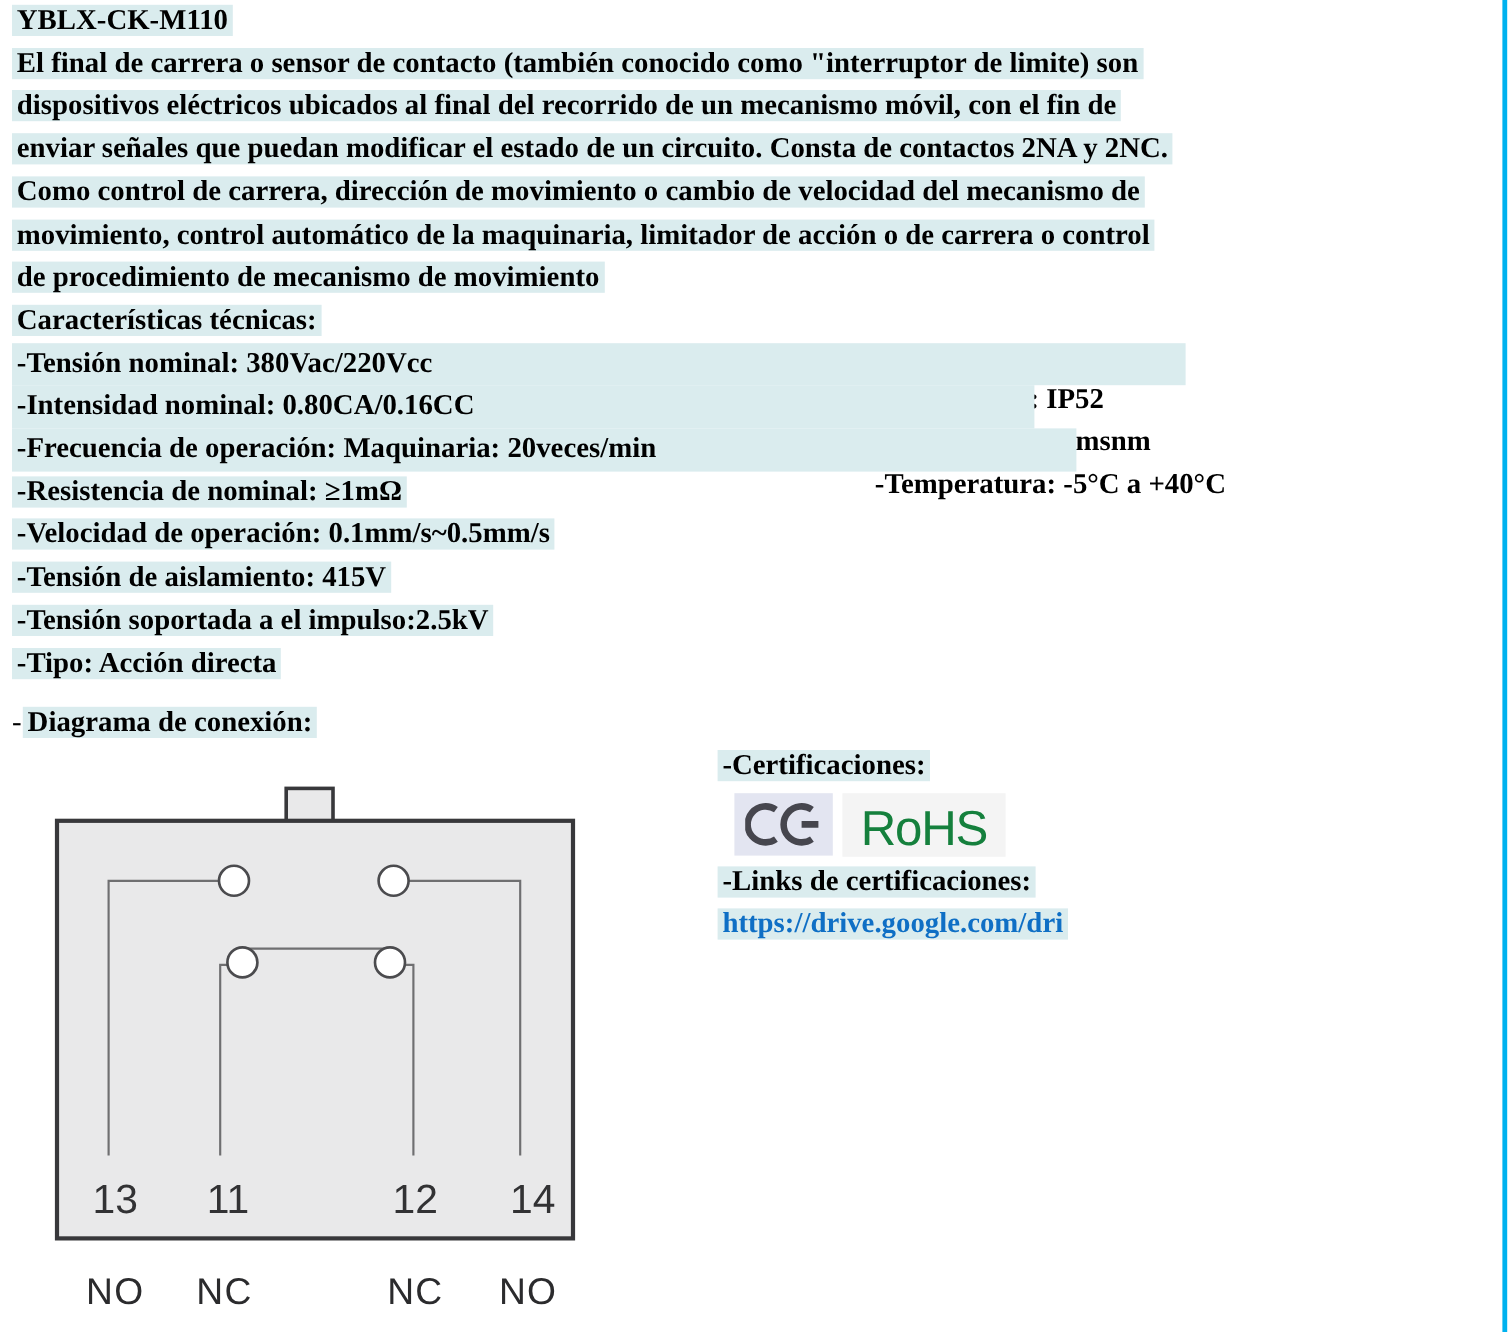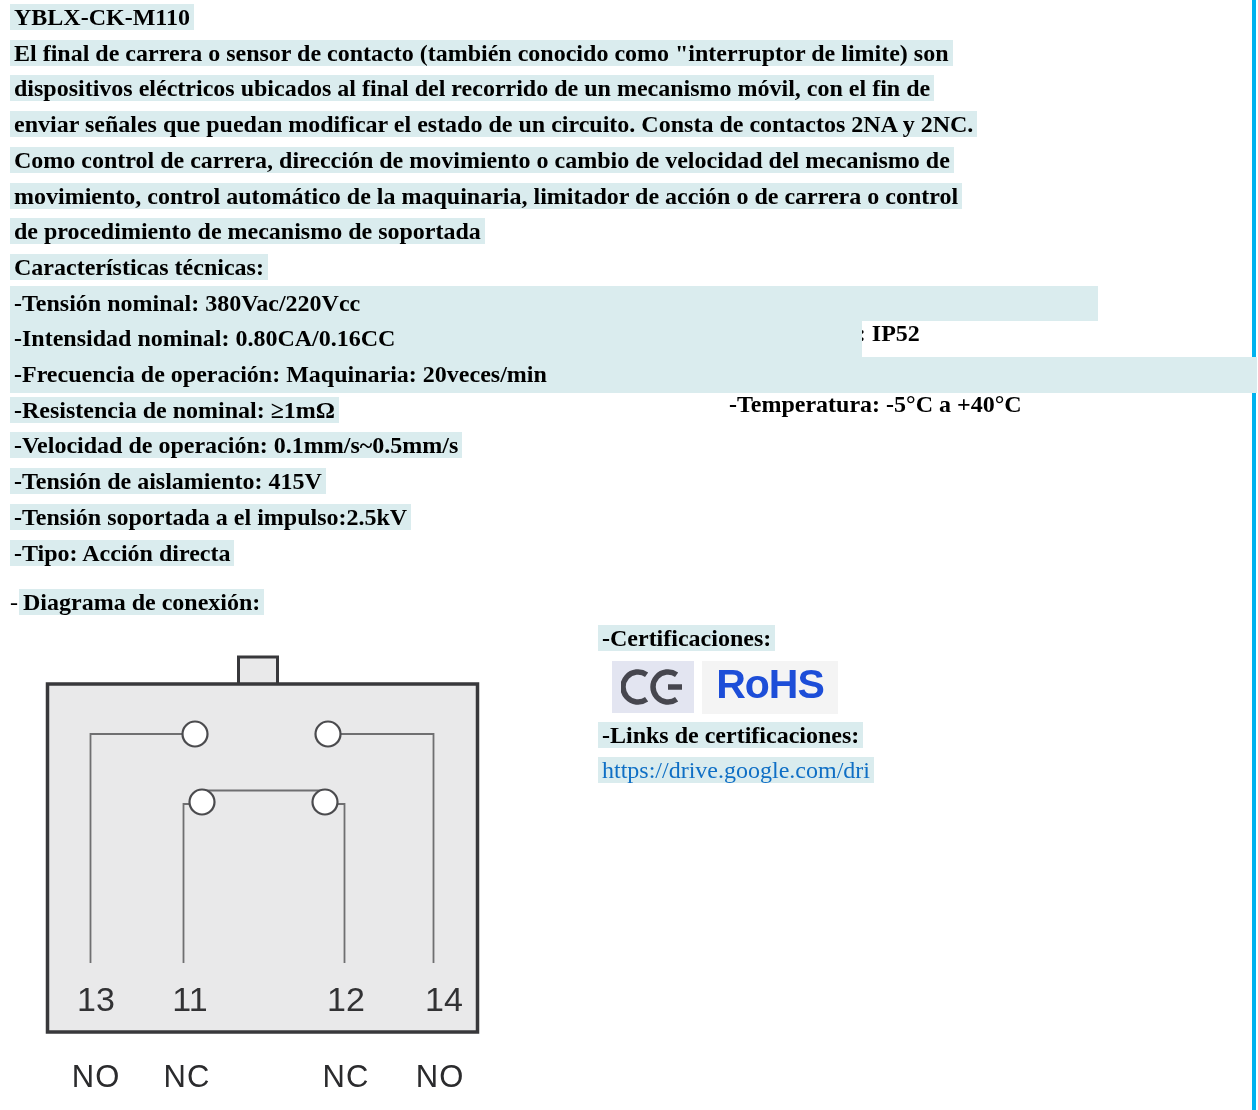--- a/index.html
+++ b/index.html
@@ -18,47 +18,47 @@
   .content {
     position:absolute; left:10px; top:0; width:1240px;
   }
   .line {
     font-size:24px; font-weight:bold; line-height:35.7px;
     white-space:nowrap; color:#000000;
   }
   .hl { background:#daecee; padding:0 4px; }
   .row { position:relative; background:#daecee; padding-left:4px; }
   .row .rcol { position:absolute; top:0;margin-top:30px; }
-  .row-w0 { width:1088px; }
+  .row-w0 { width:978px; }
   .row-w1 { width:1092px; }
   .row-w2 { width:852px; }
-  .row-w3 { width:1247px; }
+  .row-w3 { width:887px; }
   .r0 { left:731px; }
   .r1 { left:745px; }
   .r2 { left:737px; }
   .r3 { left:719px; }
   .diagram-label { margin-top:14px; }
   .dash { font-weight:normal; background:none; padding-right:1px; }
 
   
   .cert-block { position:absolute; left:598px; top:621px; }
   .logos { display:flex; align-items:center; gap:8px; margin:4px 0 4px 14px; height:53px; }
   .ce-badge {
     width:82px; height:52px; background:#e3e5f1;
     display:flex; align-items:center; justify-content:center;
   }
   .rohs-badge {
     width:136px; height:53px; background:#f4f4f4;
-    display:flex; align-items:flex-start; justify-content:center;
+    display:flex; align-items:flex-end; justify-content:center;
     font-family:"Liberation Sans","DejaVu Sans",sans-serif;
-    font-weight:bold; font-size:41px; color:#1d4ed8; letter-spacing:-1px;
+    font-weight:normal; font-size:41px; color:#15803d; letter-spacing:-1px;
   }
   .link-line a {
     color:#0f6fc5; text-decoration:none; background:#daecee; padding:0 4px;
-    font-weight:normal;
+    font-weight:bold;
   }
 
   
   .diagram-svg { position:absolute; left:0; top:648px; }
   .diag-num {
     font-family:"Liberation Sans","DejaVu Sans",sans-serif;
     font-size:34px; fill:#323234;
   }
   .diag-contact {
     font-family:"Liberation Sans","DejaVu Sans",sans-serif;
@@ -73,21 +73,21 @@
   <div class="accent-border"></div>
 
   <div class="content">
     <div class="line"><span class="hl">YBLX-CK-M110</span></div>
 
     <div class="line"><span class="hl">El final de carrera o sensor de contacto (también conocido como "interruptor de limite) son</span></div>
     <div class="line"><span class="hl">dispositivos eléctricos ubicados al final del recorrido de un mecanismo móvil, con el fin de</span></div>
     <div class="line"><span class="hl">enviar señales que puedan modificar el estado de un circuito. Consta de contactos 2NA y 2NC.</span></div>
     <div class="line"><span class="hl">Como control de carrera, dirección de movimiento o cambio de velocidad del mecanismo de</span></div>
     <div class="line"><span class="hl">movimiento, control automático de la maquinaria, limitador de acción o de carrera o control</span></div>
-    <div class="line"><span class="hl">de procedimiento de mecanismo de soportada</span></div>
+    <div class="line"><span class="hl">de procedimiento de mecanismo de movimiento</span></div>
 
     <div class="line"><span class="hl">Características técnicas:</span></div>
 
     <div class="line row row-w0">
       <span>-Tensión nominal: 380Vac/220Vcc</span>
       <span class="rcol r0">-Protección: IP52</span>
     </div>
     <div class="line row row-w2">
       <span>-Intensidad nominal: 0.80CA/0.16CC</span>
       <span class="rcol r2">-Altitud: 2000 msnm</span>

